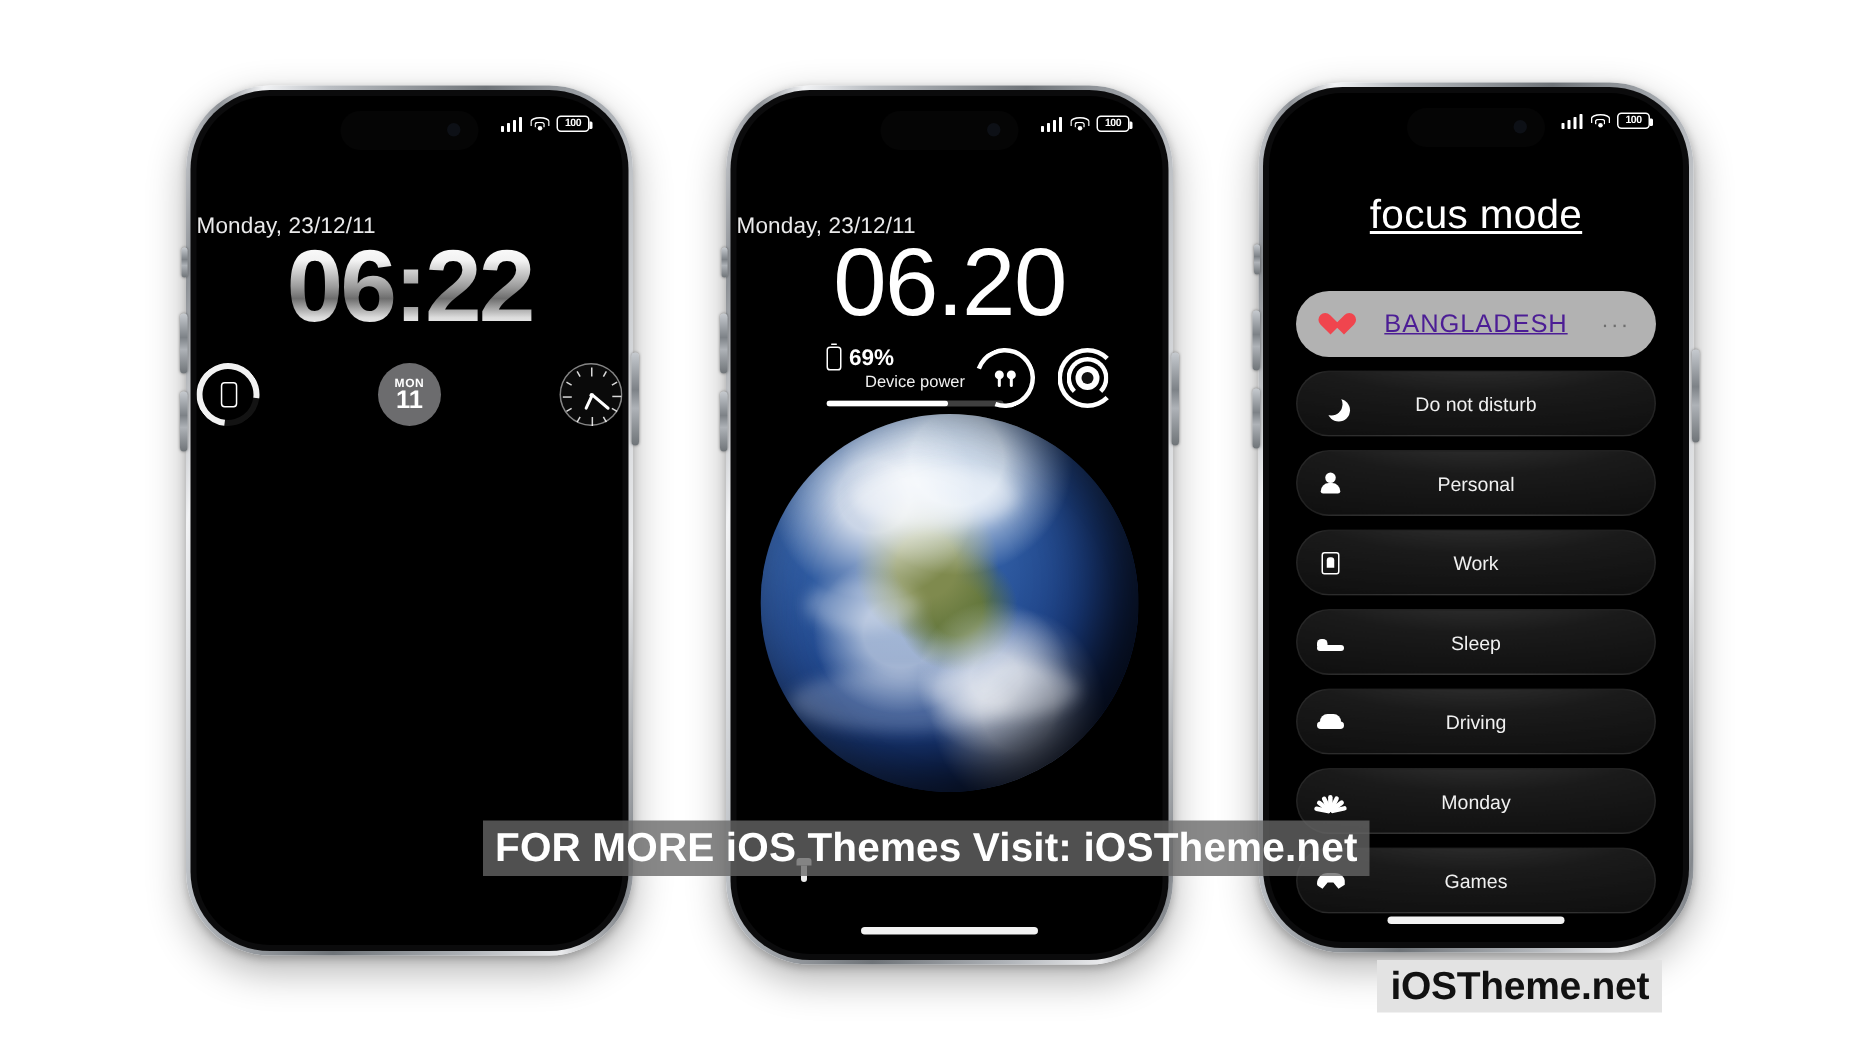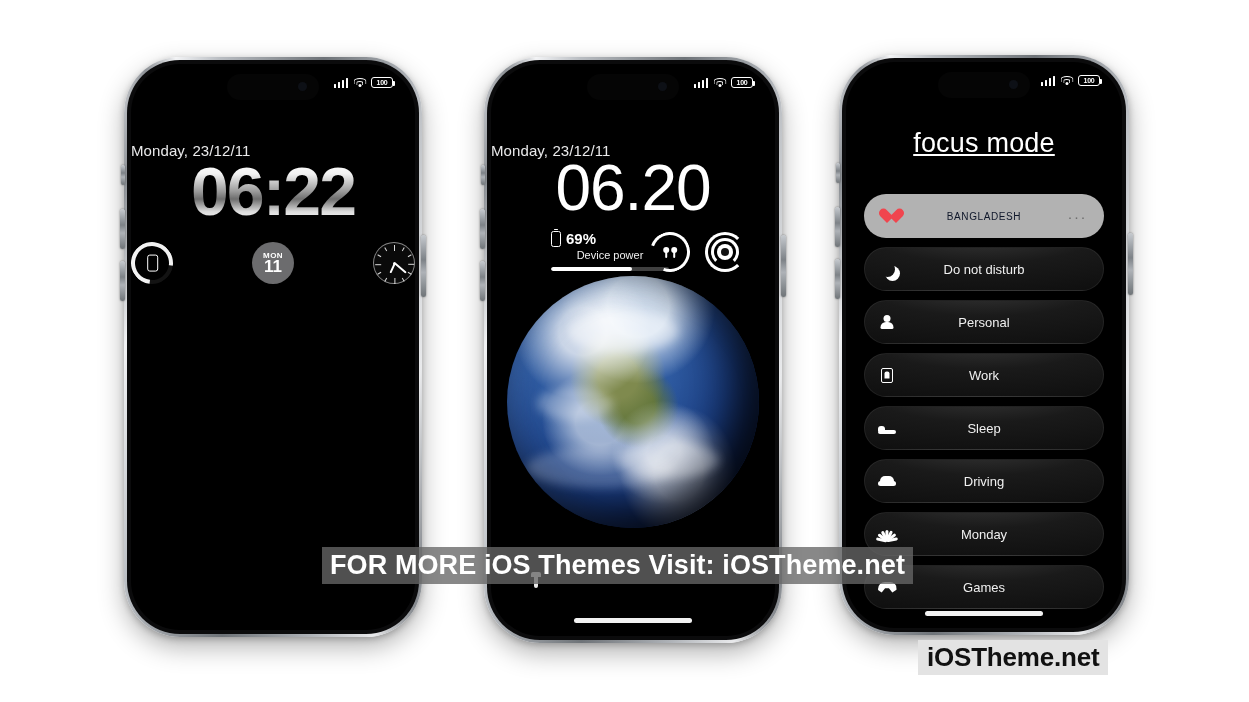--- a/index.html
+++ b/index.html
@@ -157,21 +157,21 @@
   .fm-list { position:absolute; left:18px; right:18px; z-index:5; }
   .fm-row { position:relative; height:44px; border-radius:22px; margin-bottom:9px;
     display:flex; align-items:center;
     background: radial-gradient(120% 180% at 50% -40%, #3a3a3a 0%, #1a1a1a 42%, #0c0c0c 100%);
     border:1px solid rgba(255,255,255,.07); }
   .fm-row .ico { width:44px; display:flex; align-items:center; justify-content:center;
     color:#fff; flex:0 0 44px; }
   .fm-row .lbl { flex:1; text-align:center; color:#f0f0f0; font-size:13px;
     margin-left:-44px; }
   .fm-row.active { background:#b2b2b2; border-color:transparent; }
-  .fm-row.active .lbl { color:#0f172a; letter-spacing:.6px; font-size:10px; }
+  .fm-row.active .lbl { color:#4c1d95; letter-spacing:.6px; font-size:17px;text-decoration:underline; }
   .fm-row .dots { position:absolute; right:16px; color:#6e6e6e; font-size:15px;
     letter-spacing:1.5px; line-height:1; }
 
   .i-moon { width:15px; height:15px; border-radius:50%;
     box-shadow: 5px 4px 0 0 #fff; background:transparent; position:relative; }
   .i-person { position:relative; width:15px; height:15px; }
   .i-person::before{content:"";position:absolute;left:50%;transform:translateX(-50%);
     top:0;width:7px;height:7px;border-radius:50%;background:#fff;}
   .i-person::after{content:"";position:absolute;left:50%;transform:translateX(-50%);
     bottom:1px;width:13px;height:7px;border-radius:7px 7px 2px 2px;background:#fff;}

